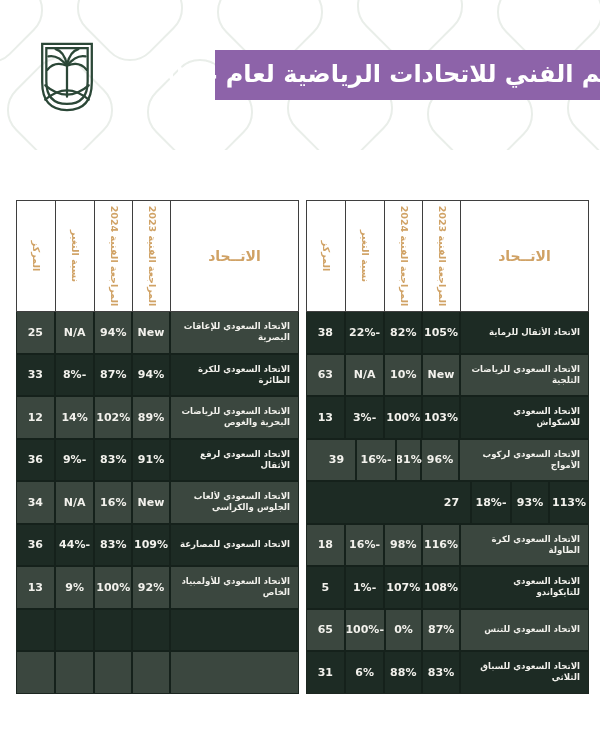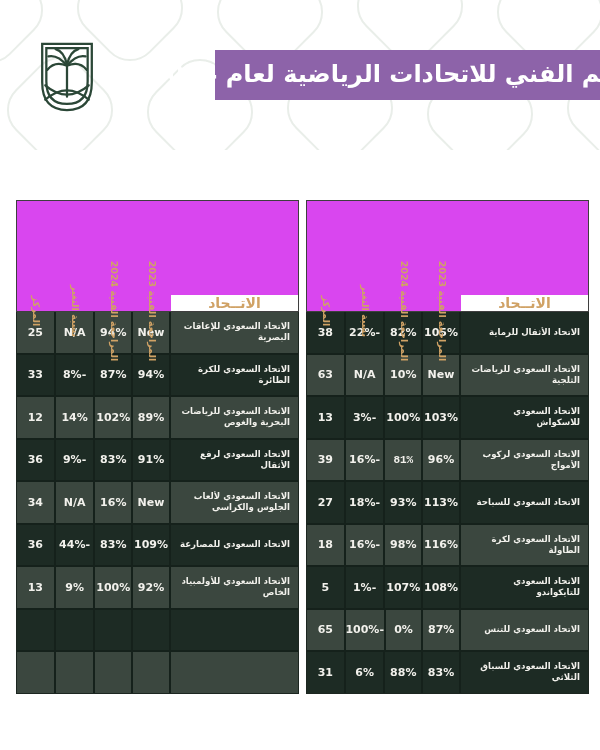--- a/index.html
+++ b/index.html
@@ -19,21 +19,21 @@
   }
   .banner .title{
     color:#ffffff;font-size:24px;font-weight:bold;white-space:nowrap;
     padding:0 10px 2px 10px;letter-spacing:0px;
   }
   
   .ftable{position:absolute;top:200px;width:283px;}
   .ftable.left{left:16px;}
   .ftable.right{left:306px;}
   .thead{display:flex;flex-direction:row;height:112px;background:#d946ef;
-    border:1px solid #3f3f3f;box-sizing:border-box;align-items:flex-end;}
+    border:1px solid #3f3f3f;box-sizing:border-box;}
   .th{box-sizing:border-box;position:relative;background:#ffffff;}
   .th + .th{border-inline-start:1px solid #3f3f3f;}
   .th-fed{display:flex;align-items:center;justify-content:center;}
   .th-fed .hlabel{color:#d0a265;font-size:14px;font-weight:bold;}
   .rot{
     position:absolute;top:50%;left:50%;width:104px;
     transform:translate(-50%,-50%) rotate(90deg);
     text-align:center;color:#d0a265;font-size:9.5px;font-weight:bold;
     line-height:1.15;white-space:nowrap;
   }
@@ -127,26 +127,25 @@
           <div class="trow shade-dark">
             <div class="td td-fed" style="width: 128px;">الاتحاد السعودي للاسكواش</div>
             <div class="td" style="width: 38px;">103%</div>
             <div class="td" style="width: 38px;">100%</div>
             <div class="td" style="width: 40px;">-3%</div>
             <div class="td" style="width: 39px;">13</div>
           </div>
           <div class="trow shade-light">
             <div class="td td-fed" style="width: 128px;">الاتحاد السعودي لركوب الأمواج</div>
             <div class="td" style="width: 38px;">96%</div>
-            <div class="td" style="width: 38px; font-family: Liberation Mono, monospace;">81%</div>
+            <div class="td" style="width: 25px;">81%</div>
             <div class="td" style="width: 40px;">-16%</div>
             <div class="td" style="width: 39px;">39</div>
           </div>
           <div class="trow shade-dark">
-            <div class="td td-fed" style="width: 128px;">الاتحاد السعودي للسباحة</div>
             <div class="td" style="width: 38px;">113%</div>
             <div class="td" style="width: 38px;">93%</div>
             <div class="td" style="width: 40px;">-18%</div>
             <div class="td" style="width: 39px;">27</div>
           </div>
           <div class="trow shade-light">
             <div class="td td-fed" style="width: 128px;">الاتحاد السعودي لكرة الطاولة</div>
             <div class="td" style="width: 38px;">116%</div>
             <div class="td" style="width: 38px;">98%</div>
             <div class="td" style="width: 40px;">-16%</div>

